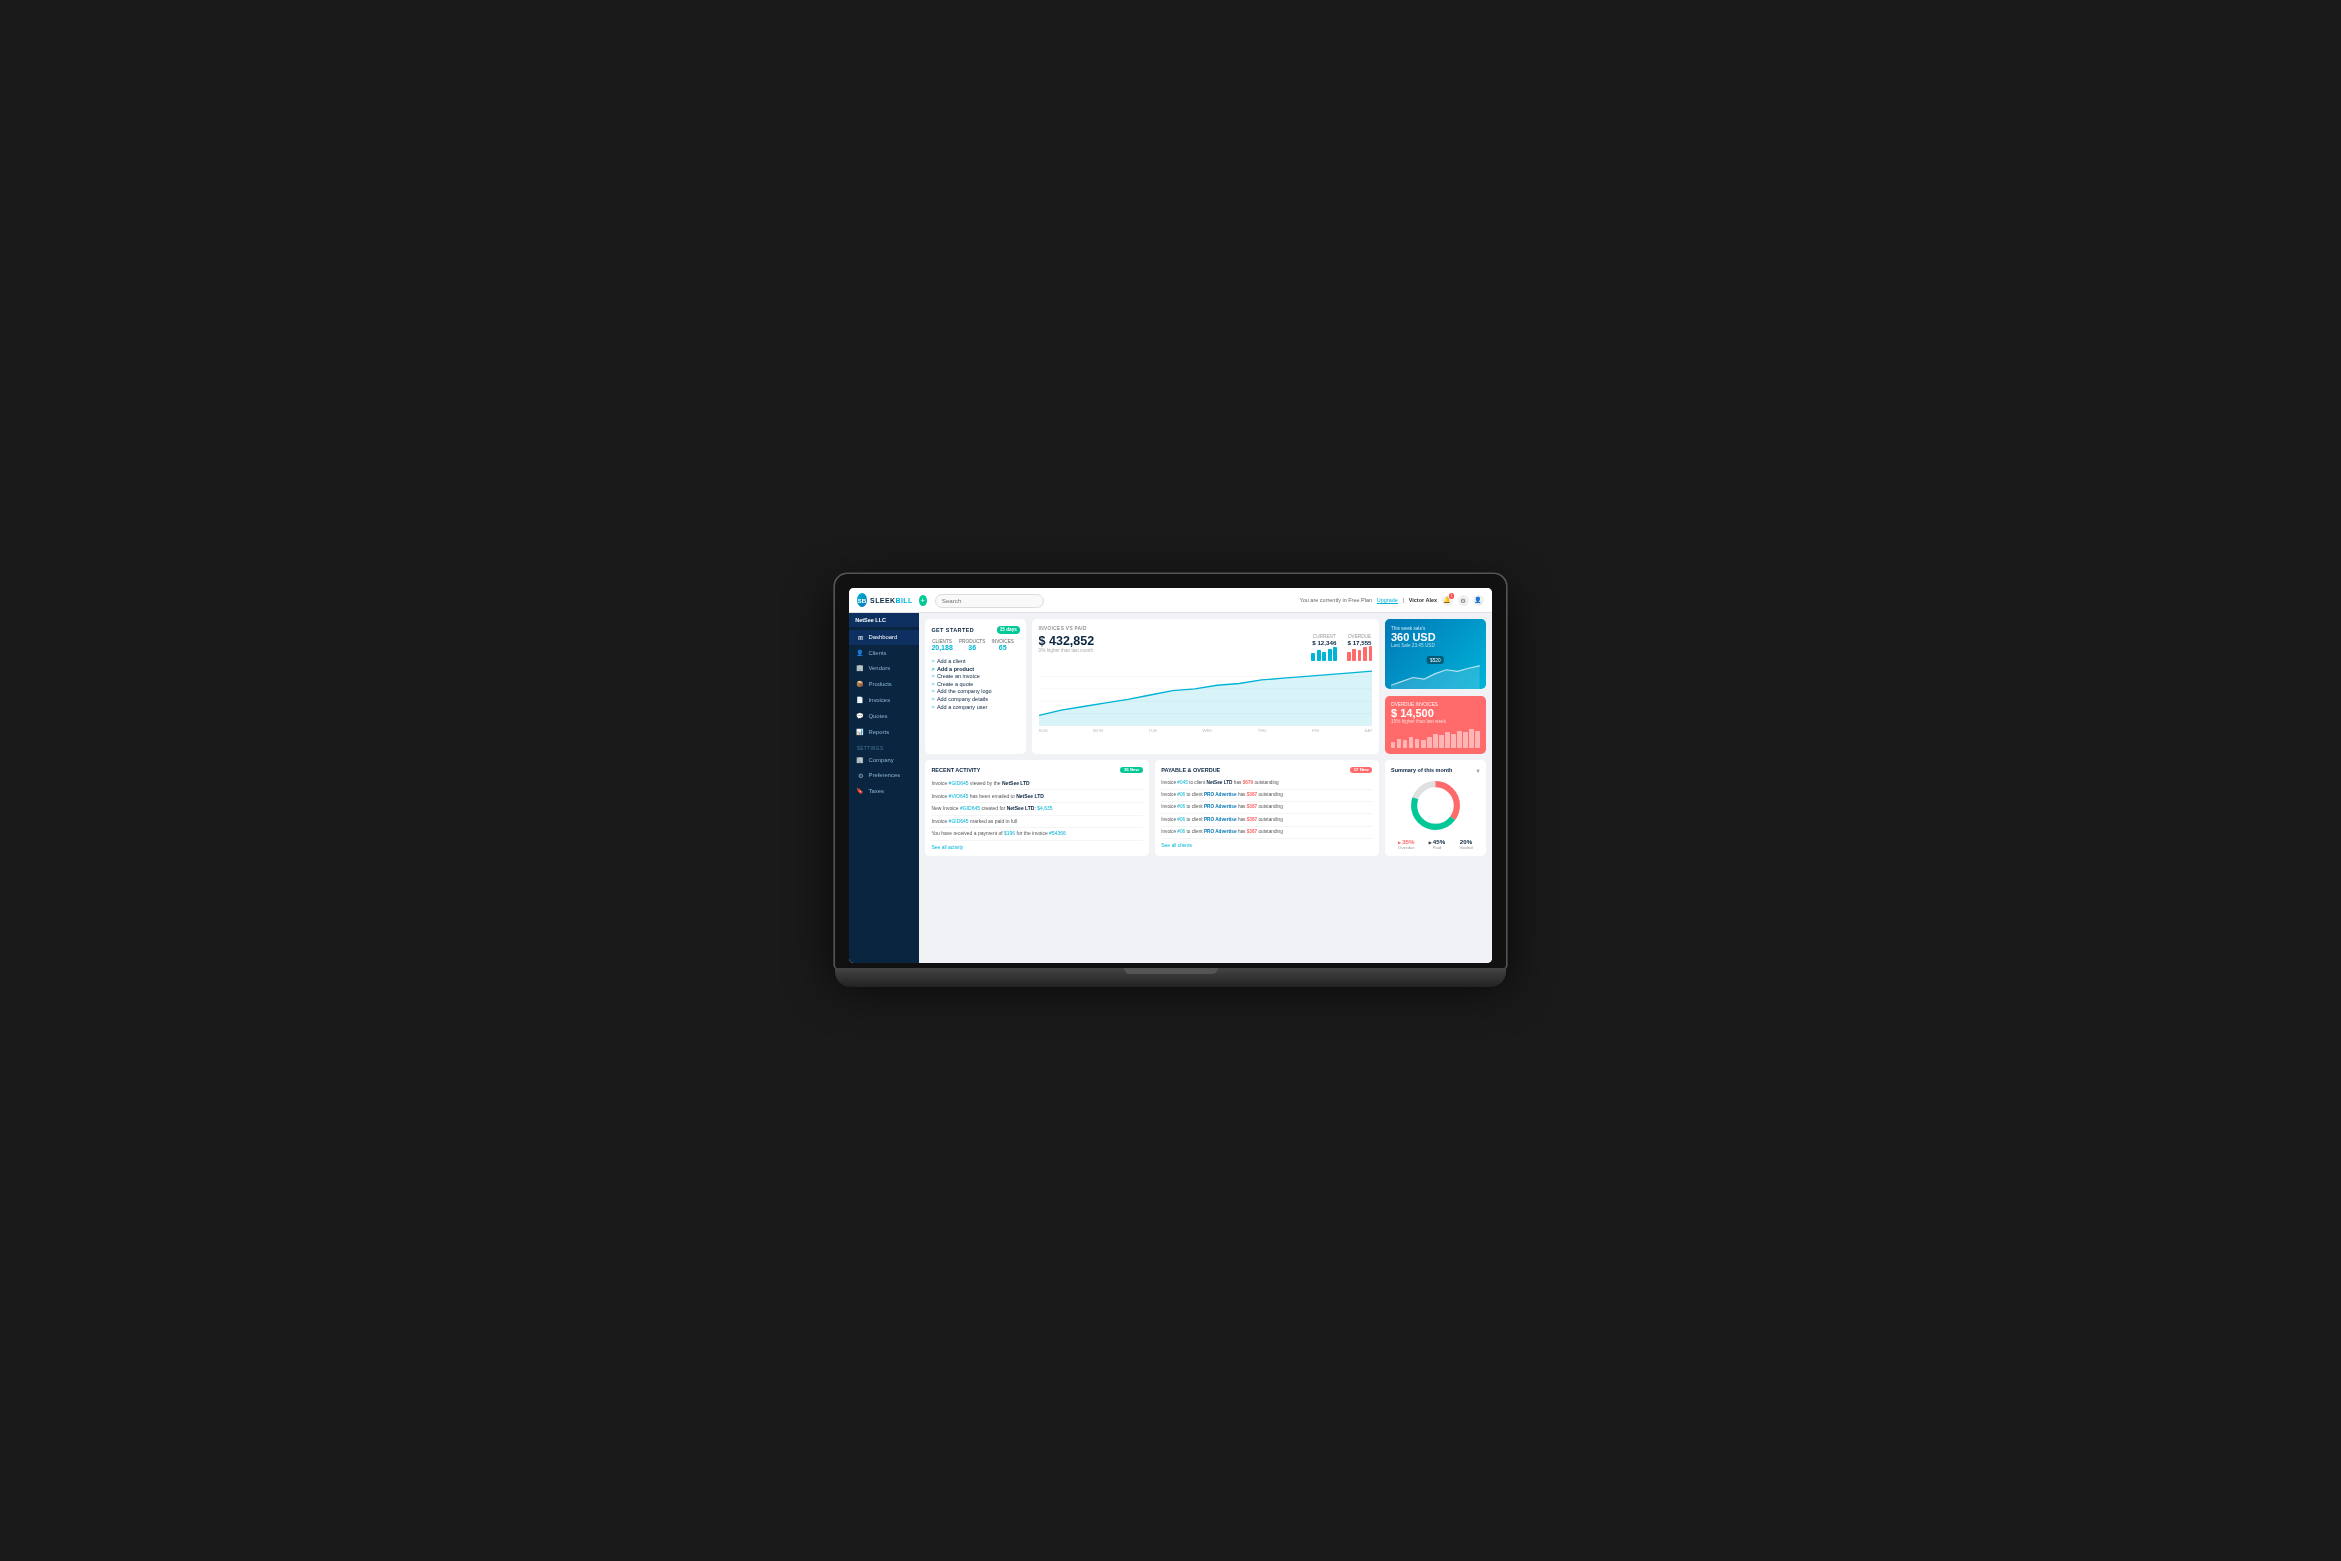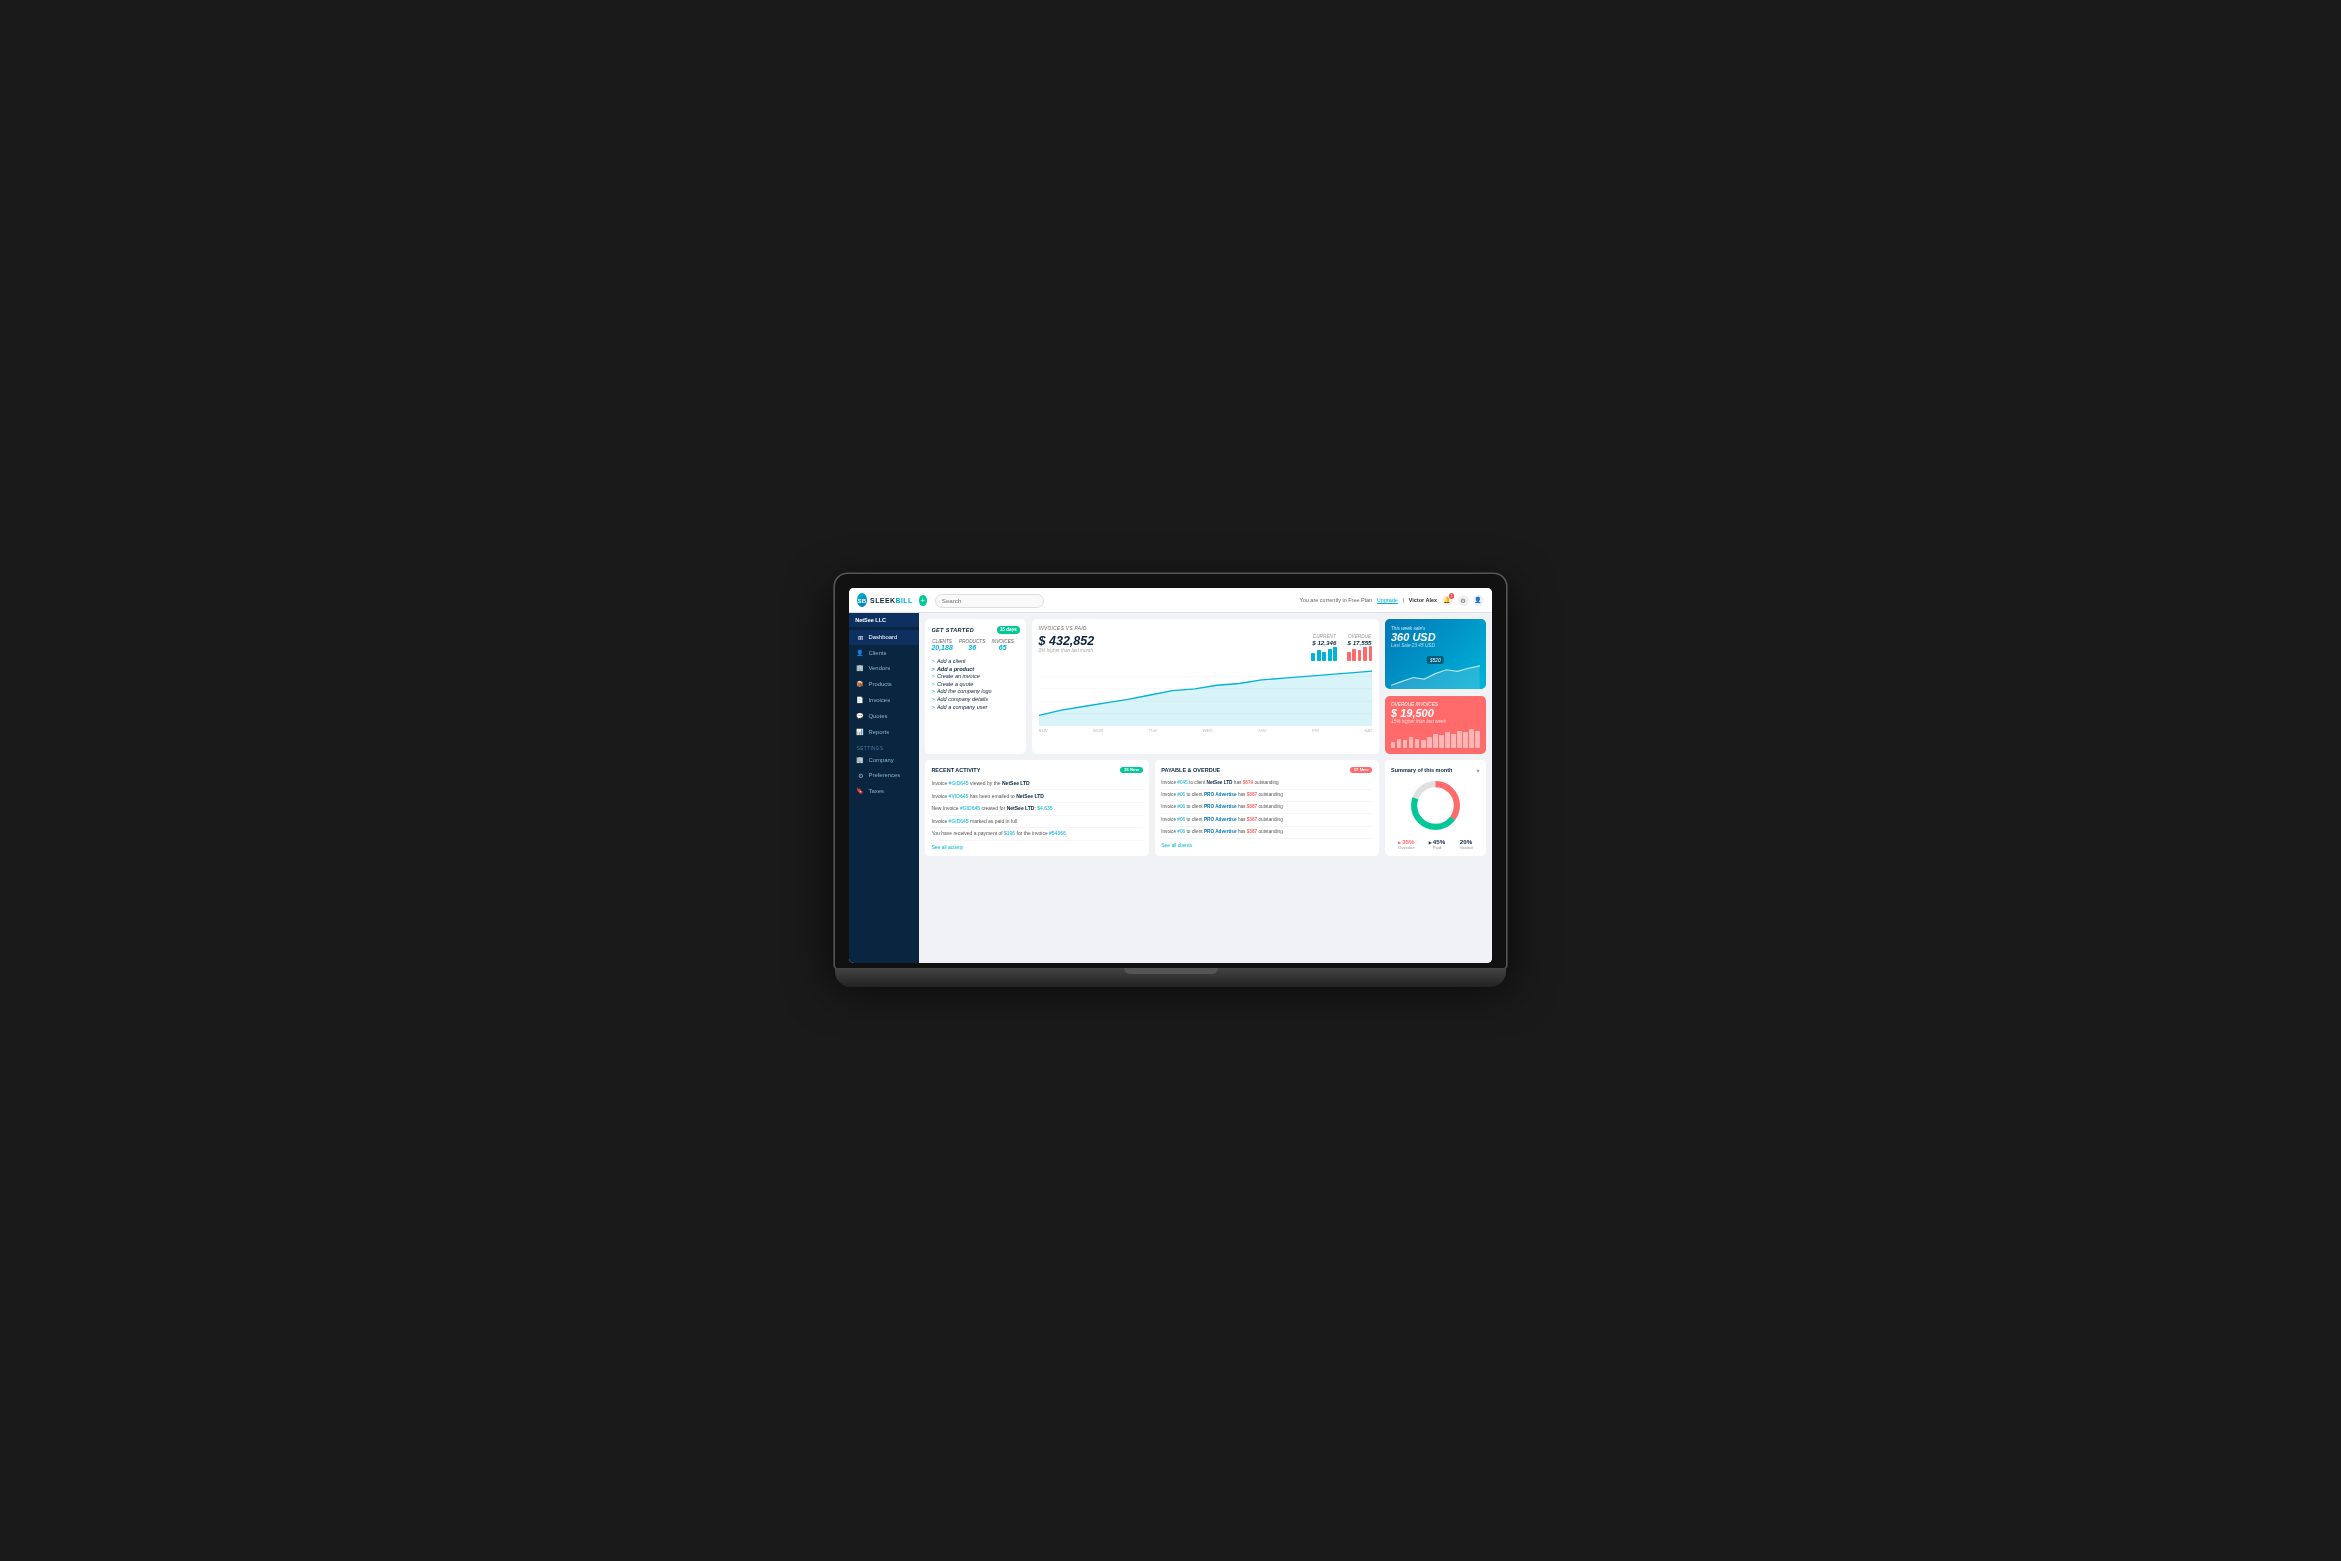--- a/index.html
+++ b/index.html
@@ -262,21 +262,20 @@
       align-items: center;
       gap: 2.3px;
     }
     .gs-link::before { content: '>'; color: #00b4d8; font-size: 5.5px; }
     .gs-link.bold { font-weight: 700; color: #0a2540; }
 
     
     .top-row {
       display: flex;
       gap: 6.2px;
-      font-style: italic;
     }
 
     
     .invoices-card {
       background: #fff;
       border-radius: 4.7px;
       padding: 6.2px;
       flex: 1;
     }
     .card-title {
@@ -647,21 +646,21 @@
                   <div class="price-tooltip">$520</div>
                   <svg viewBox="0 0 120 40" preserveAspectRatio="none" style="width:100%;height:100%;margin-top:9.4px;">
                     <path d="M0,30 L15,25 L30,20 L45,22 L60,15 L75,10 L90,12 L105,8 L120,5" fill="none" stroke="rgba(255,255,255,0.7)" stroke-width="1.5" stroke-linecap="round"></path>
                     <path d="M0,30 L15,25 L30,20 L45,22 L60,15 L75,10 L90,12 L105,8 L120,5 L120,40 L0,40 Z" fill="rgba(255,255,255,0.15)"></path>
                   </svg>
                 </div>
               </div>
 
               <div class="overdue-card">
                 <div class="overdue-label">Overdue Invoices</div>
-                <div class="overdue-amount">$ 19,500</div>
+                <div class="overdue-amount">$ 14,500</div>
                 <div class="overdue-sub">15% higher than last week</div>
                 <div class="overdue-bars">
                   <div class="overdue-bar" style="height:6.2px;"></div>
                   <div class="overdue-bar" style="height:9.4px;"></div>
                   <div class="overdue-bar" style="height:7.8px;"></div>
                   <div class="overdue-bar" style="height:11px;"></div>
                   <div class="overdue-bar" style="height:9.4px;"></div>
                   <div class="overdue-bar" style="height:7.8px;"></div>
                   <div class="overdue-bar" style="height:11px;"></div>
                   <div class="overdue-bar" style="height:14px;"></div>

